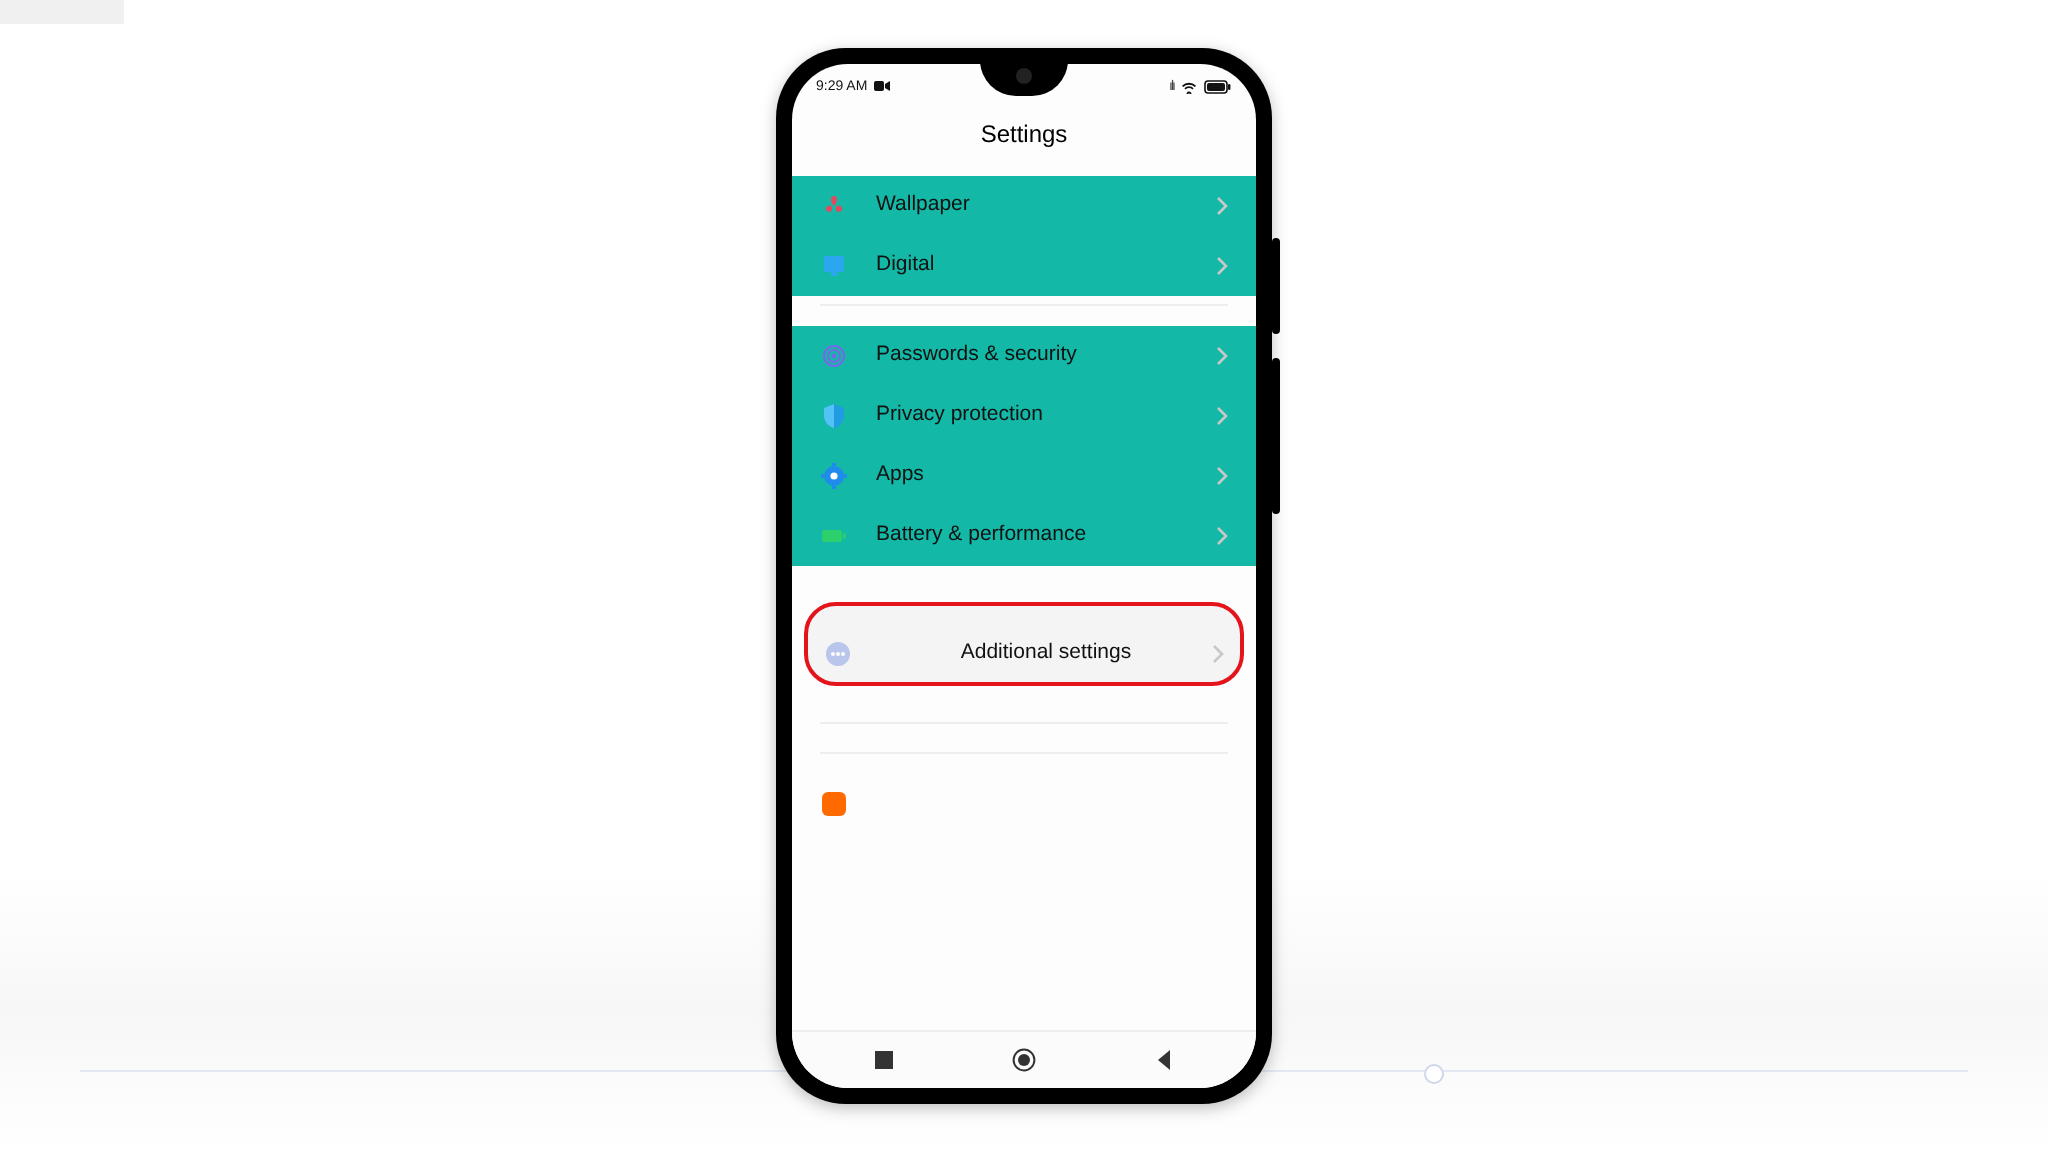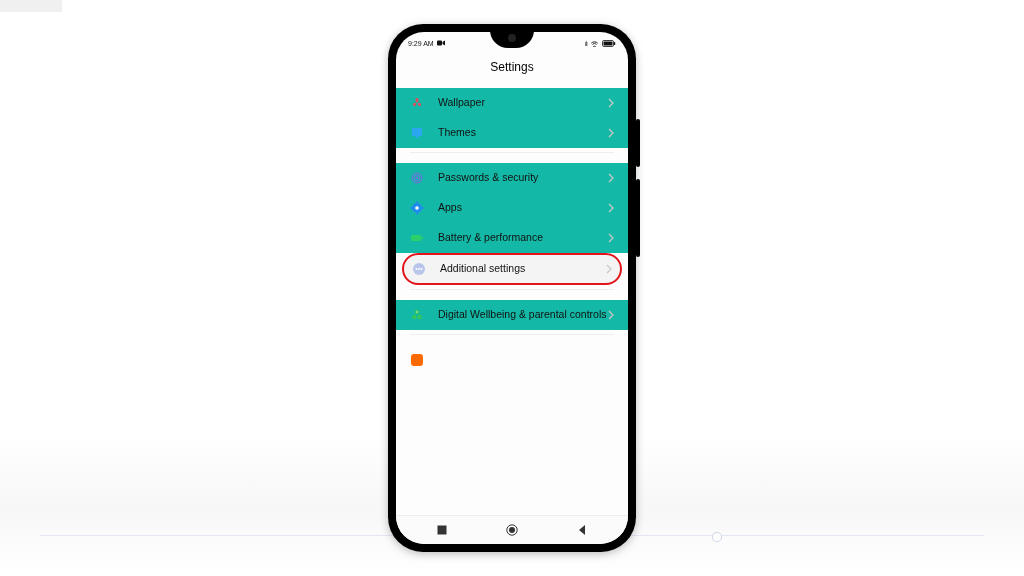--- a/index.html
+++ b/index.html
@@ -152,23 +152,24 @@
   }
   .row .chev {
     flex: 0 0 auto;
     color: #c8c8c8;
   }
   .row .chev svg { display:block; }
 
   .row.highlight {
     border: 2.5px solid #e3141c;
     border-radius: 16px;
-    margin: 0 6px;
-    padding: 7px 8px 7px 8px;
+    margin: 18px 6px;
+    padding: 17px 8px 7px 8px;
     background: #f4f4f4;
+    text-align: center;
   }
   .row.highlight .icon { margin-right: 14px; }
 
   
   .navbar {
     position: absolute;
     left: 0; right: 0; bottom: 0;
     height: 28px;
     background: #fbfbfb;
     border-top: 1px solid #eee;
@@ -255,21 +256,21 @@
           </span>
       </div>
 
       <div class="row">
         <span class="icon">
           <svg width="14" height="14" viewBox="0 0 14 14">
               <rect x="2" y="2" width="10" height="8" rx="1" fill="#2aa7ee"></rect>
               <rect x="5.5" y="10" width="3" height="2" fill="#2aa7ee"></rect>
             </svg>
         </span>
-        <span class="label">Themes</span>
+        <span class="label">Digital</span>
         <span class="chev">
             <svg width="6" height="10" viewBox="0 0 6 10">
               <path d="M1 1 L5 5 L1 9" fill="none" stroke="#c8c8c8" stroke-width="1.3"></path>
             </svg>
           </span>
       </div>
 
       <div class="section-gap"></div>
 
       <div class="row">
@@ -281,20 +282,34 @@
             </svg>
         </span>
         <span class="label">Passwords &amp; security</span>
         <span class="chev">
             <svg width="6" height="10" viewBox="0 0 6 10">
               <path d="M1 1 L5 5 L1 9" fill="none" stroke="#c8c8c8" stroke-width="1.3"></path>
             </svg>
           </span>
       </div>
 
+      <div class="row">
+        <span class="icon">
+          <svg width="14" height="14" viewBox="0 0 14 14">
+              <path d="M7 1 L12 3 V7 C12 10 9.5 12.5 7 13 C4.5 12.5 2 10 2 7 V3 Z" fill="#1f9de0"></path>
+              <path d="M7 1 L7 13 C4.5 12.5 2 10 2 7 V3 Z" fill="#53c2f6"></path>
+            </svg>
+        </span>
+        <span class="label">Privacy protection</span>
+        <span class="chev">
+            <svg width="6" height="10" viewBox="0 0 6 10">
+              <path d="M1 1 L5 5 L1 9" fill="none" stroke="#c8c8c8" stroke-width="1.3"></path>
+            </svg>
+          </span>
+      </div>
 
       <div class="row">
         <span class="icon">
           <svg width="14" height="14" viewBox="0 0 14 14">
               <circle cx="7" cy="7" r="5" fill="#1f8bea"></circle>
               <circle cx="7" cy="7" r="1.8" fill="#fff"></circle>
               <g stroke="#1f8bea" stroke-width="2">
                 <line x1="7" y1="0.5" x2="7" y2="2"></line>
                 <line x1="7" y1="12" x2="7" y2="13.5"></line>
                 <line x1="0.5" y1="7" x2="2" y2="7"></line>
@@ -337,36 +352,20 @@
         <span class="label">Additional settings</span>
         <span class="chev">
             <svg width="6" height="10" viewBox="0 0 6 10">
               <path d="M1 1 L5 5 L1 9" fill="none" stroke="#c8c8c8" stroke-width="1.3"></path>
             </svg>
           </span>
       </div>
 
       <div class="section-gap"></div>
 
-      <div class="row">
-        <span class="icon">
-          <svg width="14" height="14" viewBox="0 0 14 14">
-              <circle cx="7" cy="4" r="2.2" fill="#34c759"></circle>
-              <circle cx="4.4" cy="9" r="2.2" fill="#34c759"></circle>
-              <circle cx="9.6" cy="9" r="2.2" fill="#34c759"></circle>
-              <circle cx="7" cy="4" r="0.7" fill="#fff"></circle>
-            </svg>
-        </span>
-        <span class="label">Digital Wellbeing &amp; parental controls</span>
-        <span class="chev">
-            <svg width="6" height="10" viewBox="0 0 6 10">
-              <path d="M1 1 L5 5 L1 9" fill="none" stroke="#c8c8c8" stroke-width="1.3"></path>
-            </svg>
-          </span>
-      </div>
 
 
       <div class="section-gap"></div>
 
       <div class="clipped-row">
         <span class="icon">
           <svg width="14" height="14" viewBox="0 0 14 14">
               <rect x="1" y="1" width="12" height="12" rx="3" fill="#ff6a00"></rect>
             </svg>
         </span>

